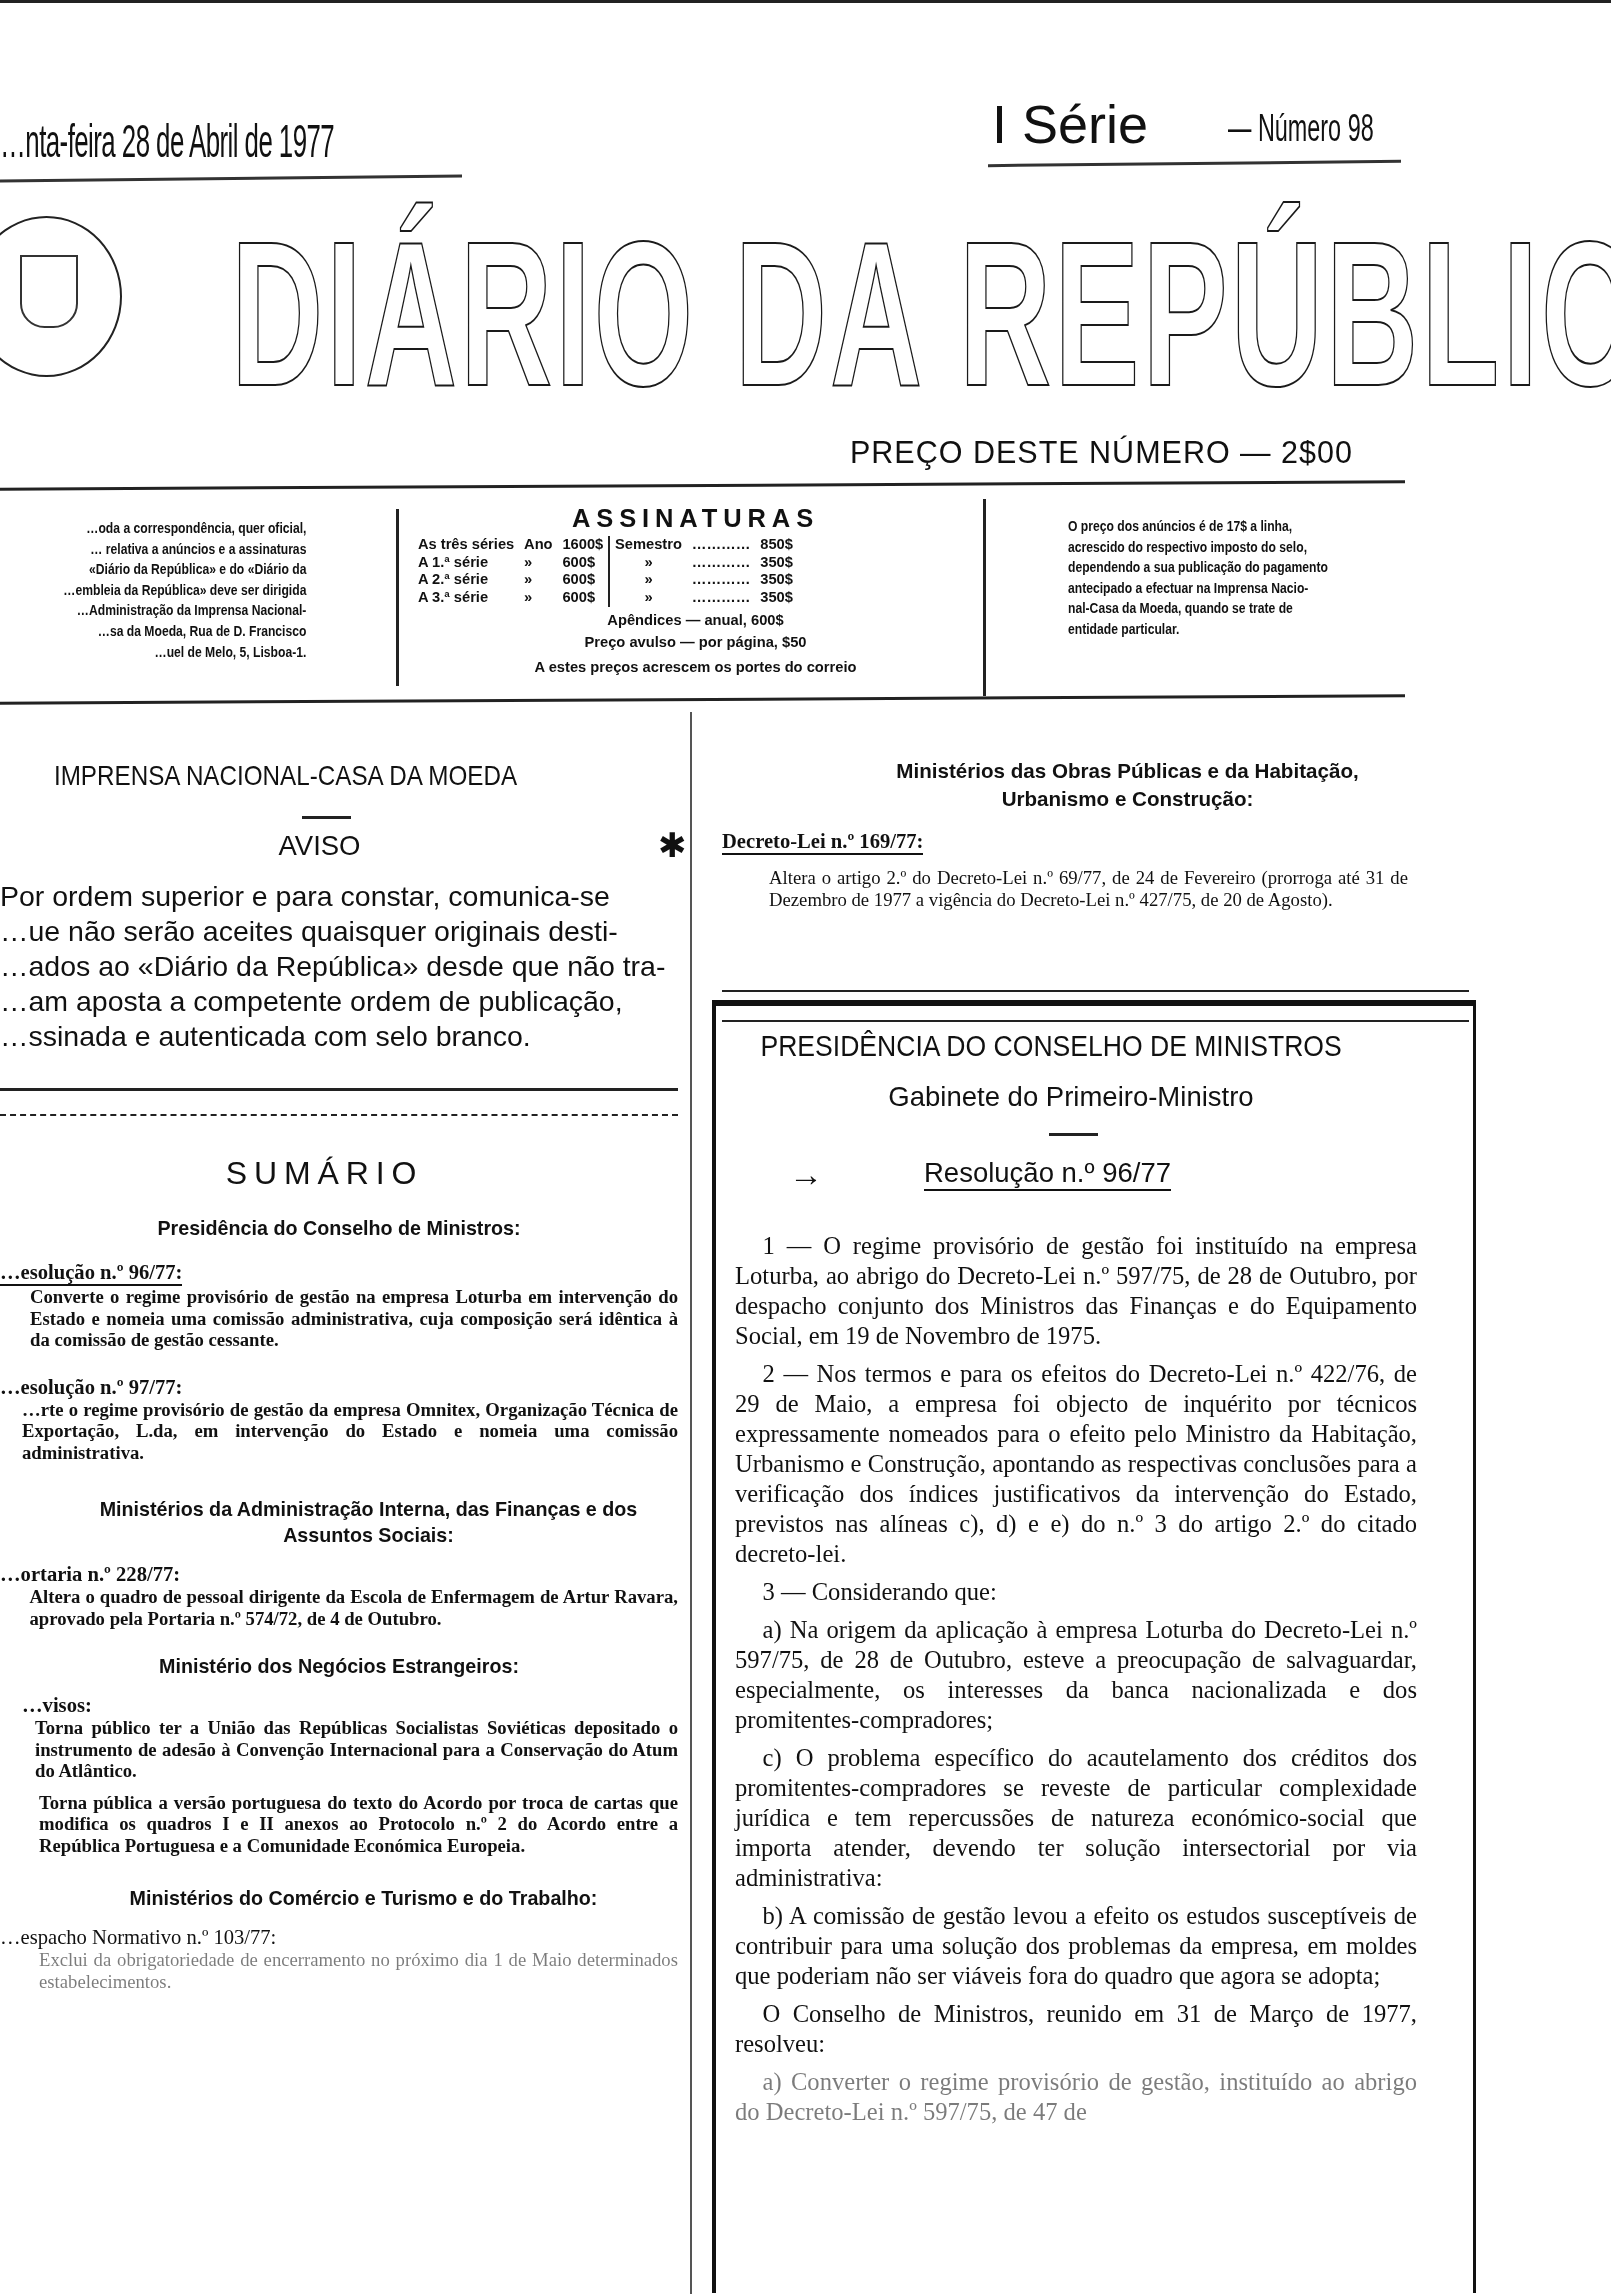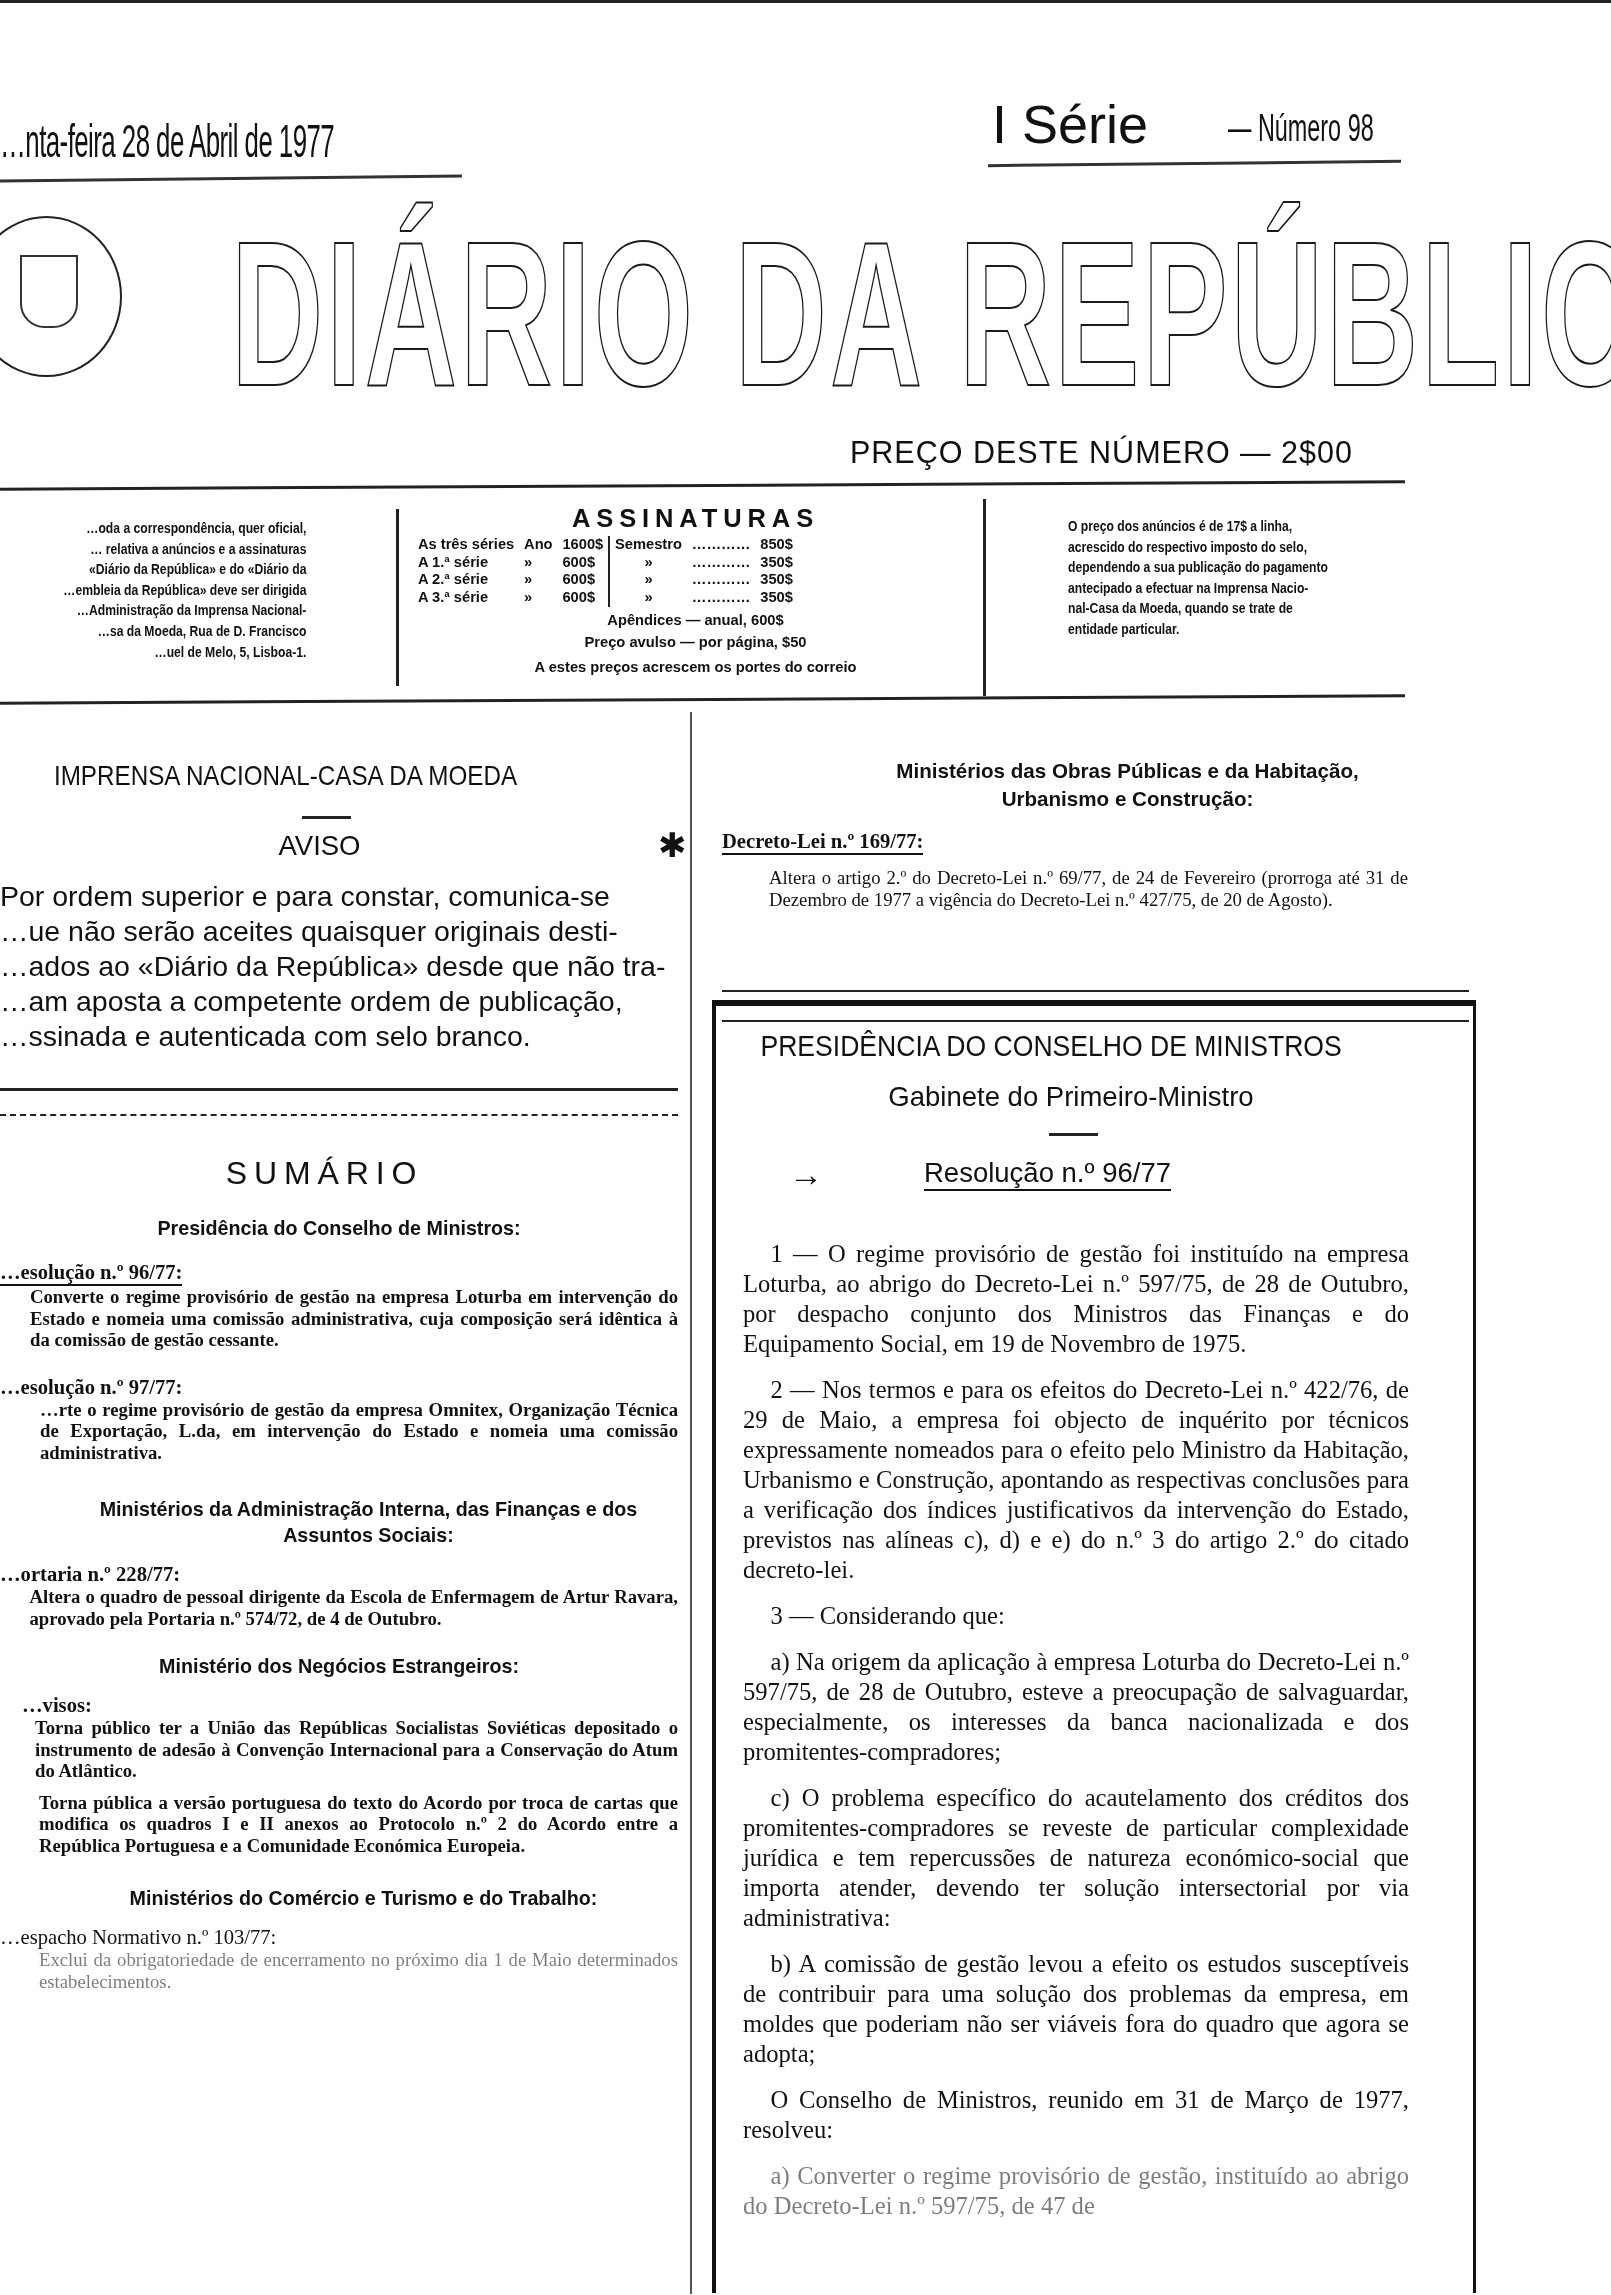--- a/index.html
+++ b/index.html
@@ -22,21 +22,21 @@
   .assin-title { font-family:"Liberation Sans", sans-serif; font-weight:bold; font-size:25.5px; letter-spacing:5.9px; }
   .assin-table { font-family:"Liberation Sans", sans-serif; font-weight:bold; font-size:14.7px; line-height:17.7px; border-collapse:collapse; }
   .assin-table td { padding:0 4.9px; white-space:nowrap; }
   .center { text-align:center; }
   .h-sans { font-family:"Liberation Sans", sans-serif; }
   .aviso-body { font-family:"Liberation Sans", sans-serif; font-size:28.5px; line-height:35px; }
   .sum-head { font-family:"Liberation Sans", sans-serif; font-weight:bold; font-size:19.7px; line-height:25.5px; }
   .sum-item-title { font-family:"Liberation Serif", serif; font-weight:bold; font-size:20.6px; }
   .sum-item-body { font-family:"Liberation Serif", serif; font-weight:bold; font-size:18.7px; line-height:21.6px; text-align:justify; }
   .res-body { font-family:"Liberation Serif", serif; font-size:24.6px; line-height:30px; text-align:justify; }
-  .res-body p { margin:16px; text-indent:27.5px; }
+  .res-body p { margin:8px; text-indent:27.5px; }
   .box { left:712px; top:1000px; width:757px; height:1287px; border-left:4.9px solid #111; border-right:3.9px solid #111; border-top:6.9px solid #111; }
   .dash { width:49px; height:2.5px; background:#222; }
   .underline { border-bottom:2.9px solid #111; }
   .faded { opacity:0.55; }
 </style>
 </head>
 <body>
 
 <div class="abs topline"></div>
 
@@ -134,21 +134,21 @@
 
 <div class="abs h-sans center" style="left:0;top:1155px;width:649px;font-size:32px;letter-spacing:6.9px;">SUMÁRIO</div>
 
 <div class="abs" style="left:0;top:1216px;width:678px;">
   <div class="sum-head center">Presidência do Conselho de Ministros:</div>
 
   <div class="sum-item-title underline" style="margin-top:19.7px;display:inline-block;">…esolução n.º 96/77:</div>
   <div class="sum-item-body" style="padding-left:30px;">Converte o regime provisório de gestão na empresa Loturba em intervenção do Estado e nomeia uma comissão administrativa, cuja composição será idêntica à da comissão de gestão cessante.</div>
 
   <div class="sum-item-title" style="margin-top:24.6px;">…esolução n.º 97/77:</div>
-  <div class="sum-item-body" style="padding-left:40px;">…rte o regime provisório de gestão da empresa Omnitex, Organização Técnica de Exportação, L.da, em intervenção do Estado e nomeia uma comissão administrativa.</div>
+  <div class="sum-item-body" style="padding-left:22px;">…rte o regime provisório de gestão da empresa Omnitex, Organização Técnica de Exportação, L.da, em intervenção do Estado e nomeia uma comissão administrativa.</div>
 
   <div class="sum-head center" style="margin-top:34px;padding-left:59px;">Ministérios da Administração Interna, das Finanças e dos Assuntos Sociais:</div>
   <div class="sum-item-title" style="margin-top:14.7px;">…ortaria n.º 228/77:</div>
   <div class="sum-item-body" style="padding-left:29.5px;">Altera o quadro de pessoal dirigente da Escola de Enfermagem de Artur Ravara, aprovado pela Portaria n.º 574/72, de 4 de Outubro.</div>
 
   <div class="sum-head center" style="margin-top:24.6px;">Ministério dos Negócios Estrangeiros:</div>
   <div class="sum-item-title" style="margin-top:14.7px;margin-left:22px;">…visos:</div>
   <div class="sum-item-body" style="padding-left:35px;">Torna público ter a União das Repúblicas Socialistas Soviéticas depositado o instrumento de adesão à Convenção Internacional para a Conservação do Atum do Atlântico.</div>
   <div class="sum-item-body" style="padding-left:39px;margin-top:9.8px;">Torna pública a versão portuguesa do texto do Acordo por troca de cartas que modifica os quadros I e II anexos ao Protocolo n.º 2 do Acordo entre a República Portuguesa e a Comunidade Económica Europeia.</div>
 

